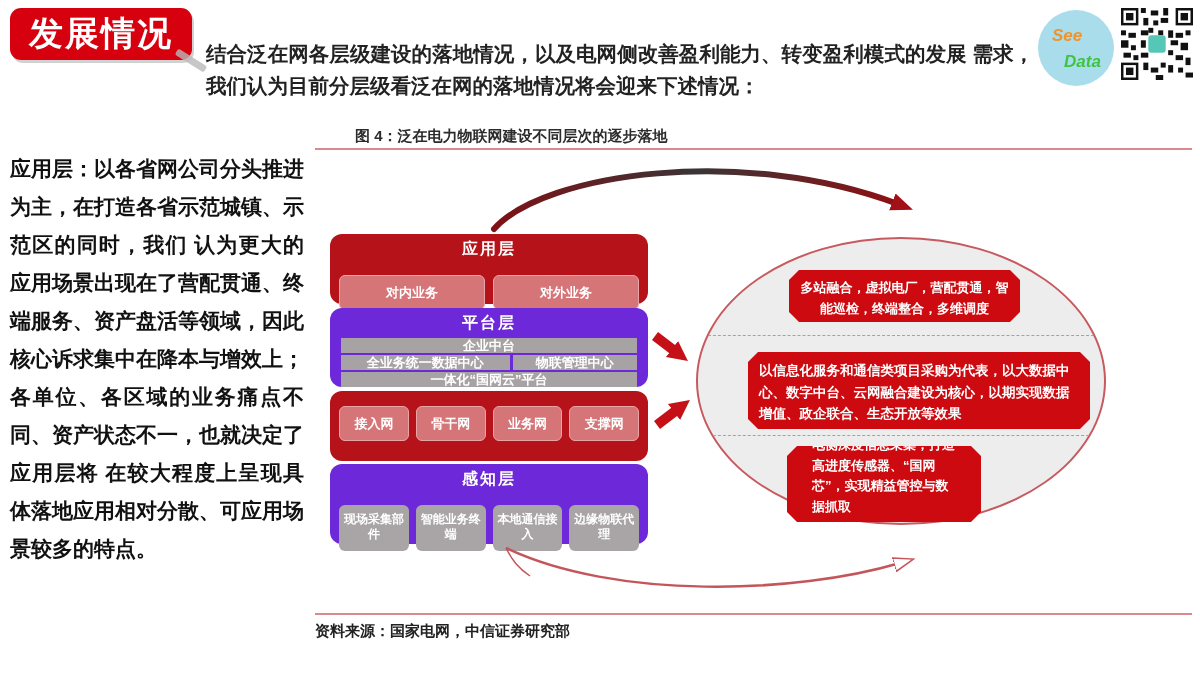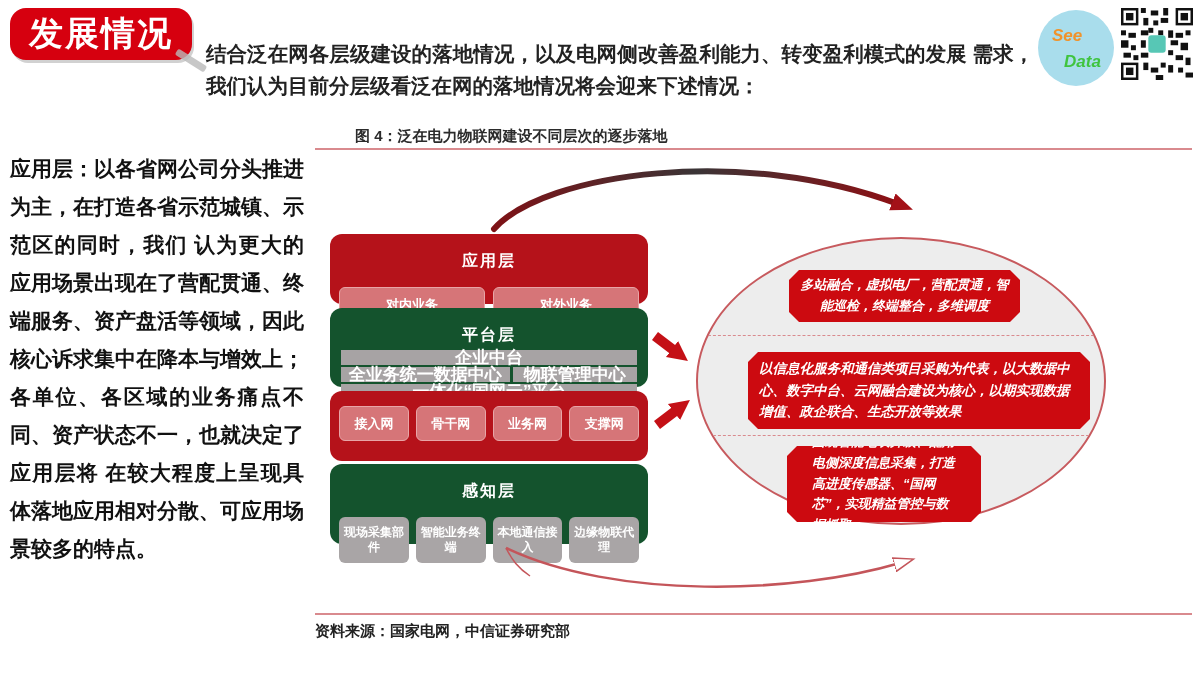--- a/index.html
+++ b/index.html
@@ -7,21 +7,21 @@
   body {
     position:relative;
     background:#ffffff;
     font-family:"Liberation Sans", sans-serif;
     overflow:hidden;
     color:#1a1a1a;
   }
   
   .banner {
     position:absolute; left:10px; top:8px; width:182px; height:52px;
-    background:#d6000f; border-radius:16px;
+    background:#d6000f; border-radius:11px;
     display:flex; align-items:center; justify-content:center;
     color:#fff; font-size:34px; font-weight:bold; letter-spacing:2px;
     box-shadow:2px 3px 0 rgba(0,0,0,0.18);
     z-index:5;
   }
   .banner::after {
     content:""; position:absolute; right:-16px; bottom:-4px;
     width:34px; height:7px; background:#b9b9b9;
     transform:rotate(32deg); border-radius:2px; opacity:.8;
   }
@@ -60,56 +60,56 @@
   .fig-source {
     position:absolute; left:315px; top:622px;
     font-size:15px; font-weight:bold; color:#222;
   }
   
   .layer {
     position:absolute; left:330px; width:318px;
     border-radius:12px; color:#fff;
   }
   .layer-red  { background:#b5121a; }
-  .layer-gray { background:#14532d; }
+  .layer-gray { background:#6d28d9; }
   .layer-title {
     text-align:center; font-size:16px; font-weight:bold;
-    padding-top:17px; letter-spacing:2px;
+    padding-top:5px; letter-spacing:2px;
   }
   .cells { display:flex; gap:8px; padding:10px 9px; margin-top:5px; }
   .cell-red {
     flex:1; height:35px; line-height:34px; text-align:center;
     background:#d67578; border:1px solid #e8a5a7; border-radius:6px;
     font-size:13px; font-weight:bold;
   }
   .cell-gray2 {
     flex:1; height:46px; background:#a9a5a6; border-radius:6px;
     display:flex; align-items:center; justify-content:center; text-align:center;
     font-size:12px; font-weight:bold; line-height:1.25;
   }
   .rows { padding:0 11px; margin-top:4px; }
   .row { display:flex; gap:3px; margin-bottom:2px; }
   .rcell {
     height:15px; line-height:15px; text-align:center;
-    background:#a7a3a4; font-size:17px; font-weight:bold; flex:1;
+    background:#a7a3a4; font-size:13px; font-weight:bold; flex:1;
   }
   .rcell.w57 { flex:0 0 57%; }
   
   .ellipse {
     position:absolute; left:696px; top:237px; width:410px; height:288px;
     background:#ededed; border:2px solid #c75a5e; border-radius:50%;
     overflow:hidden; z-index:1;
   }
   .dash { position:absolute; left:0; width:100%; border-top:1px dashed #d98a8e; }
   .dash1 { top:96px; } .dash2 { top:196px; }
   .note {
     position:absolute; z-index:2; background:#cc0a10; color:#fff;
     font-weight:bold;
     clip-path:polygon(10px 0,calc(100% - 10px) 0,100% 10px,100% calc(100% - 10px),calc(100% - 10px) 100%,10px 100%,0 calc(100% - 10px),0 10px);
-    display:flex; align-items:center;font-style:italic;
+    display:flex; align-items:flex-end;
   }
   .note1 { left:789px; top:270px; width:231px; height:52px; font-size:13px; line-height:1.6; text-align:center; padding:2px 6px; }
   .note2 { left:748px; top:352px; width:342px; height:77px; font-size:13.5px; line-height:1.6; text-align:left; padding:4px 11px;border-radius:9px; }
   .note3 { left:787px; top:446px; width:194px; height:76px; font-size:13px; line-height:1.6; text-align:left; padding:4px 25px; }
   
   .arrows { position:absolute; left:0; top:0; z-index:3; pointer-events:none; }
 </style>
 </head>
 <body>
 
@@ -210,21 +210,21 @@
   <div class="cells" style="gap:7px;">
     <div class="cell-red">接入网</div>
     <div class="cell-red">骨干网</div>
     <div class="cell-red">业务网</div>
     <div class="cell-red">支撑网</div>
   </div>
 </div>
 
 <div class="layer layer-gray" style="top:464px; height:80px;">
   <div class="layer-title">感知层</div>
-  <div class="cells" style="gap:7px;">
+  <div class="cells" style="gap:7px;font-family:Liberation Mono, monospace;">
     <div class="cell-gray2">现场采集部件</div>
     <div class="cell-gray2">智能业务终端</div>
     <div class="cell-gray2">本地通信接入</div>
     <div class="cell-gray2">边缘物联代理</div>
   </div>
 </div>
 
 <div class="ellipse">
   <div class="dash dash1"></div>
   <div class="dash dash2"></div>

